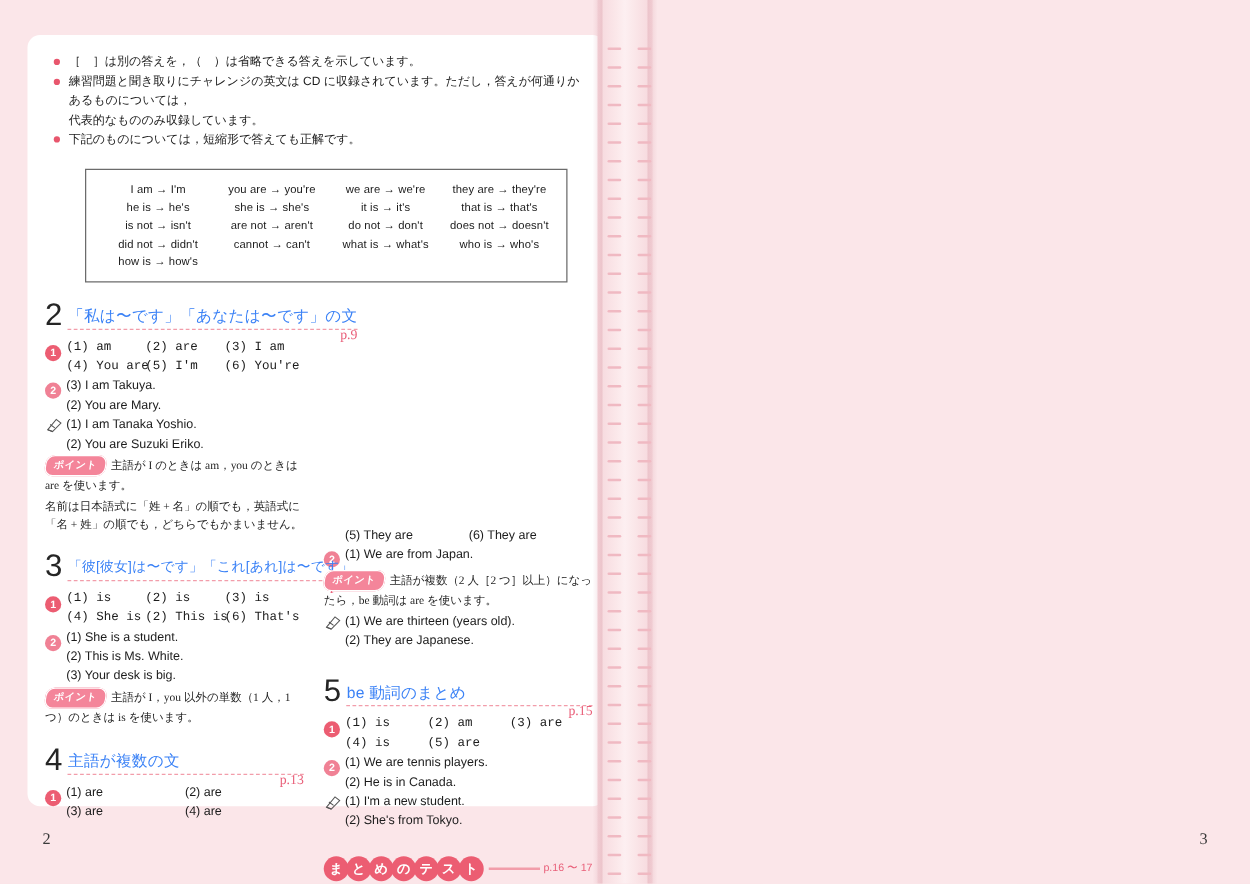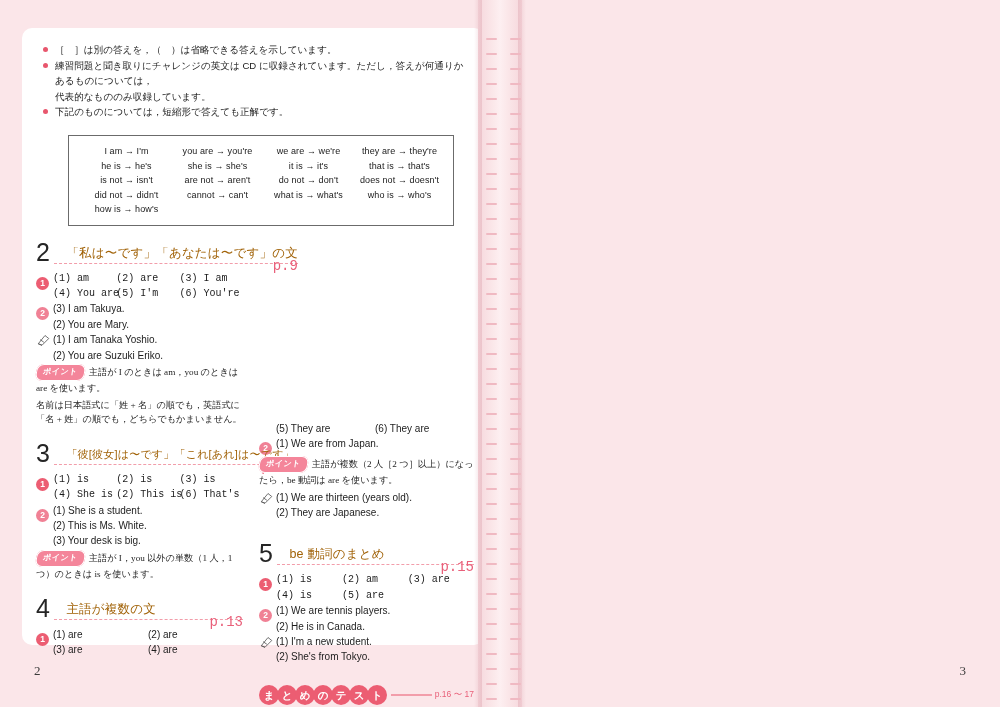--- a/index.html
+++ b/index.html
@@ -115,38 +115,37 @@
     line-height: 25px;
     color: #252525;
     font-family: "Liberation Sans", sans-serif;
     font-weight: 400;
     margin-right: 5px;
     letter-spacing: -0.5px;
   }
   .sec-title-wrap { position: relative; flex: 1; padding-bottom: 1px; }
   .sec-title {
     font-size: 12.5px;
-    color: #a16207;
+    color: #3b82f6;
     line-height: 15px;
     white-space: nowrap;
     letter-spacing: .2px;
-    margin-left: 12px;
   }
   .sec-title.small { font-size: 11px; }
   .sec-rule {
     border-bottom: 1.6px dashed #f29daa;
     margin-top: 2px;
     position: relative;
   }
   .sec-page {
     position: absolute;
     right: 0; bottom: -11px;
-    font-size: 14px;
+    font-size: 11px;
     color: #e9607a;
-    font-family: Liberation Mono, monospace;
+    font-family: Liberation Serif, serif;
     text-align: center;
   }
 
   
   .ans-block { margin-top: 6px; }
   .ans-row { display: flex; align-items: flex-start; margin-bottom: 0px; }
 
   .marker {
     width: 17px; min-width: 17px;
     padding-top: 1px;

